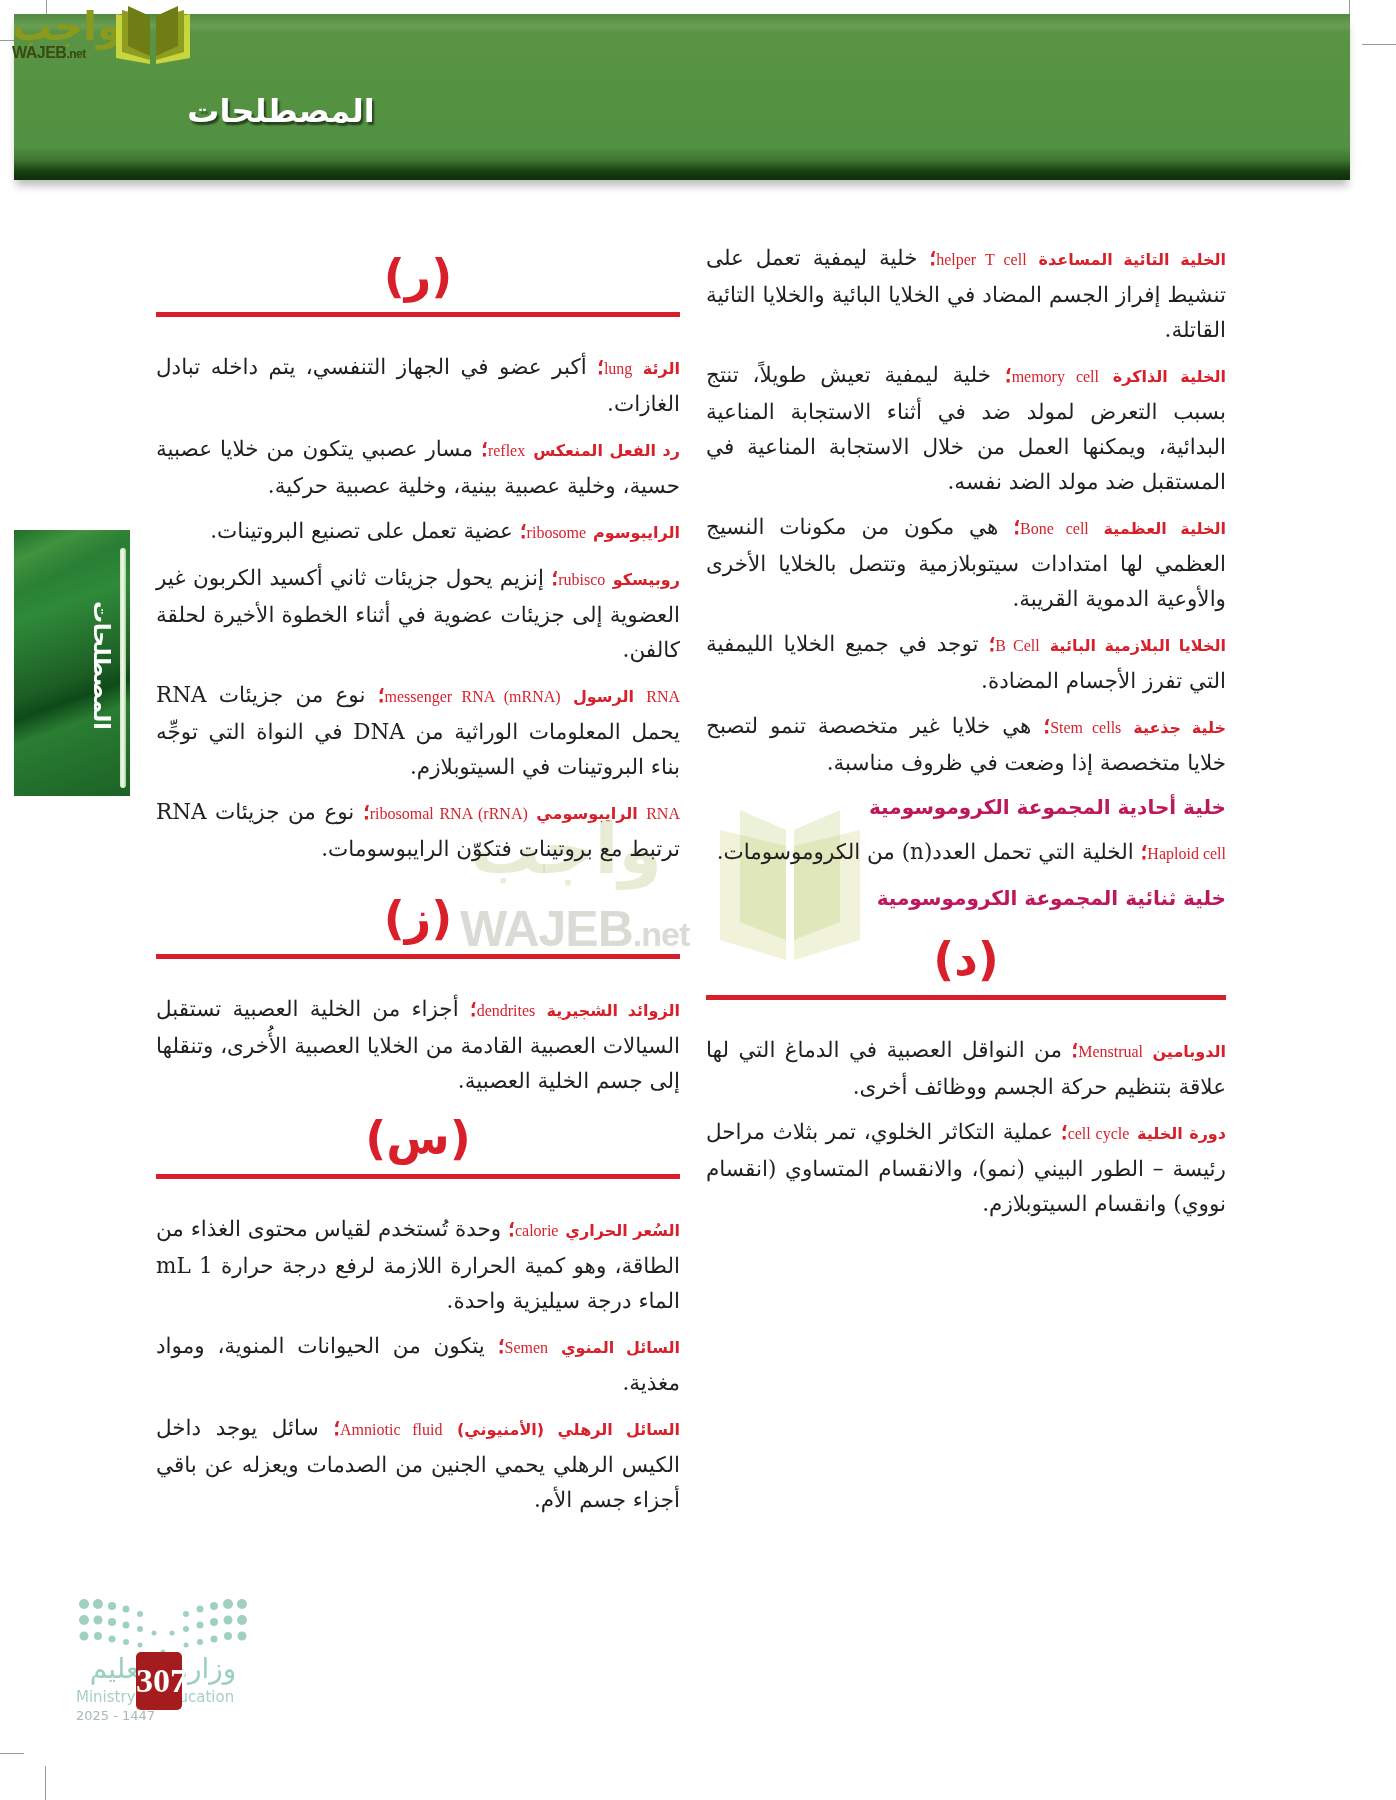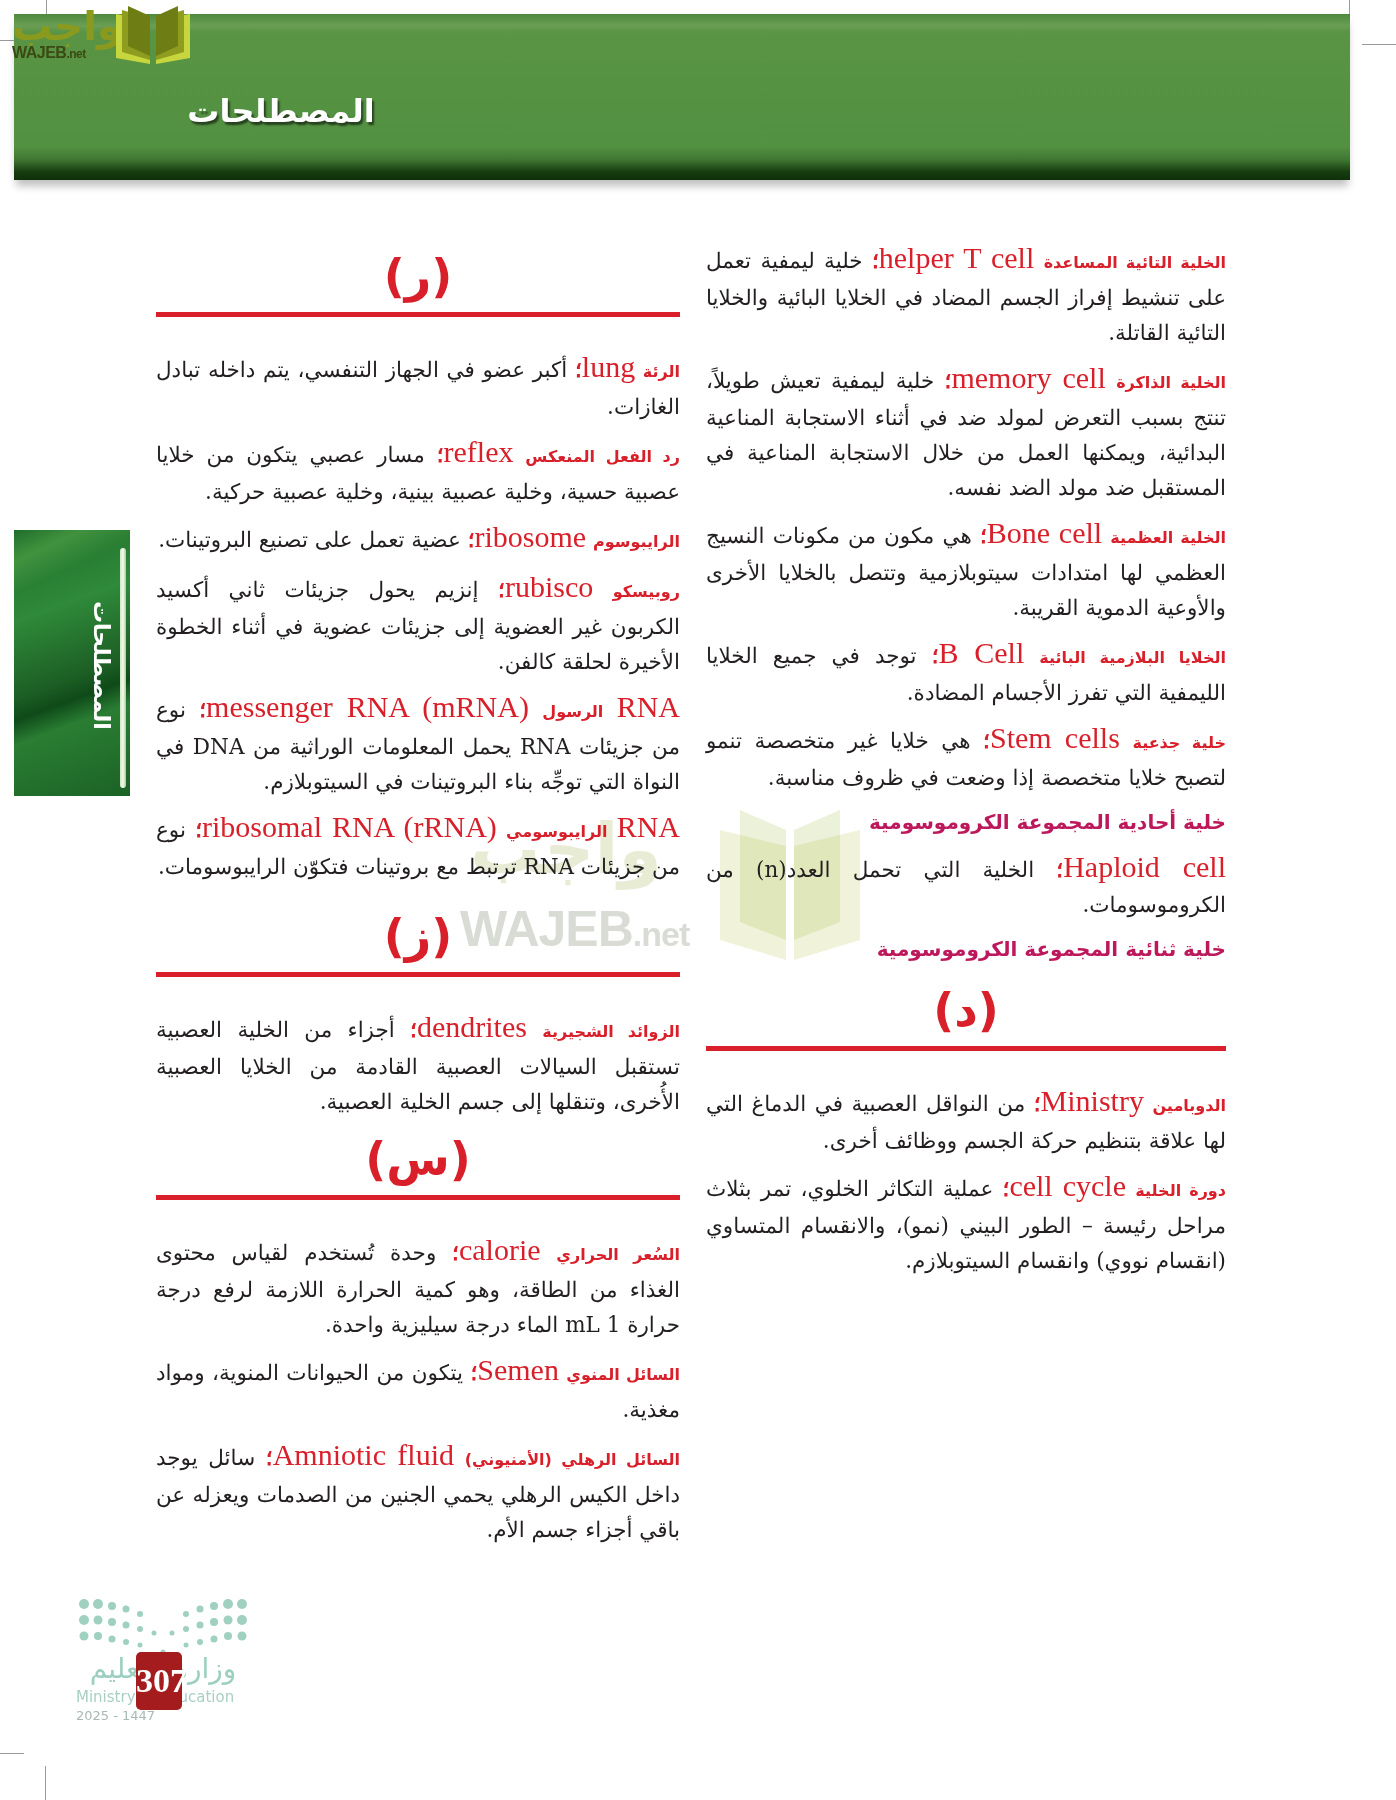--- a/index.html
+++ b/index.html
@@ -62,21 +62,21 @@
   .col { position: absolute; top: 240px; }
   .col-right { right: 170px; width: 520px; }
   .col-left  { left: 156px; width: 524px; top: 246px; }
 
   .entry {
     font-family: "DejaVu Serif", "Liberation Serif", serif;
     font-size: 21.5px; line-height: 35px; text-align: justify;
     margin-bottom: 10px; color: #231f20;
   }
   .term { color: #d81f2a; font-weight: bold; font-family: "DejaVu Sans", sans-serif; font-size: 16px; }
-  .en { color: #d81f2a; font-family: "Liberation Serif", serif; font-size: 30px; }
+  .en { color: #d81f2a; font-family: "Liberation Serif", serif; font-size: 16px; }
   .colon { color: #d81f2a; font-weight: bold; }
   .subhead {
     color: #be185d; font-weight: bold; font-family: "DejaVu Sans", sans-serif;
     font-size: 20px; line-height: 34px; margin: 4px 0 10px 0;
   }
 
   .letter-head { text-align: center; margin: 0 0 0 0; }
   .letter {
     display: inline-block; color: #d81f2a; font-weight: bold; font-size: 46px;
     line-height: 60px; font-family: "DejaVu Sans", sans-serif;
@@ -202,21 +202,21 @@
 
     <div class="subhead">خلية ثنائية المجموعة الكروموسومية</div>
 
     <div class="letter-head" style="margin-top:14px;">
       <span class="letter">(د)</span>
     </div>
     <div class="letter-rule"></div>
 
     <div class="entry">
       <span class="term">الدوبامين</span>
-      <span class="en">Ministry</span><span class="colon">؛</span>
+      <span class="en">Menstrual</span><span class="colon">؛</span>
       <span>من النواقل العصبية في الدماغ التي لها علاقة بتنظيم حركة الجسم ووظائف أخرى.</span>
     </div>
     <div class="entry">
       <span class="term">دورة الخلية</span>
       <span class="en">cell cycle</span><span class="colon">؛</span>
       <span>عملية التكاثر الخلوي، تمر بثلاث مراحل رئيسة – الطور البيني (نمو)، والانقسام المتساوي (انقسام نووي) وانقسام السيتوبلازم.</span>
     </div>
   </div>
 
   <div class="col col-left">

